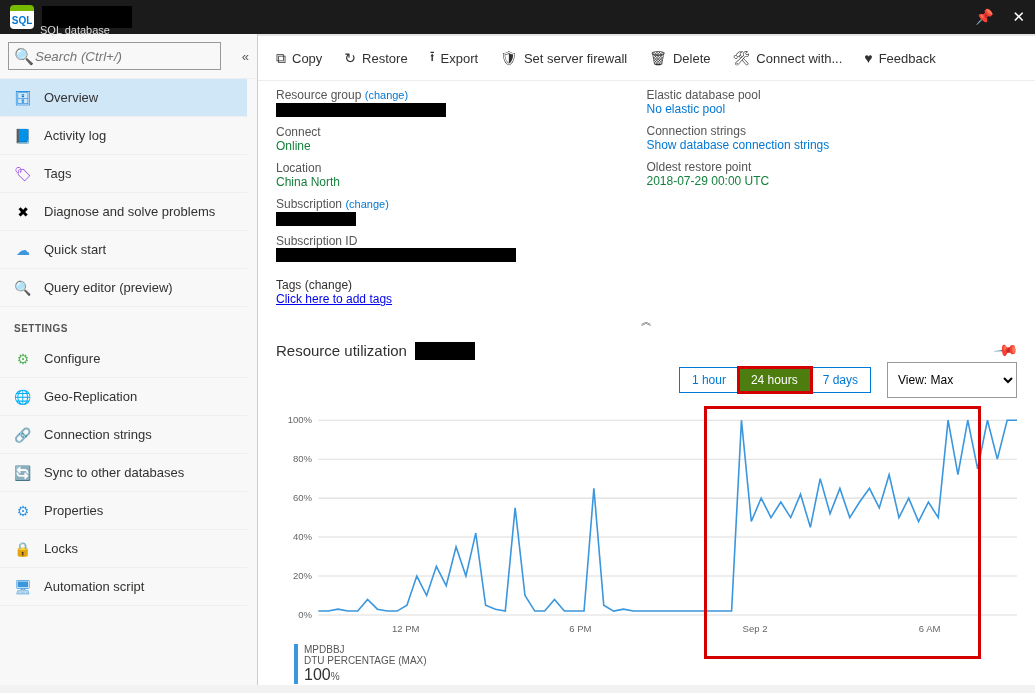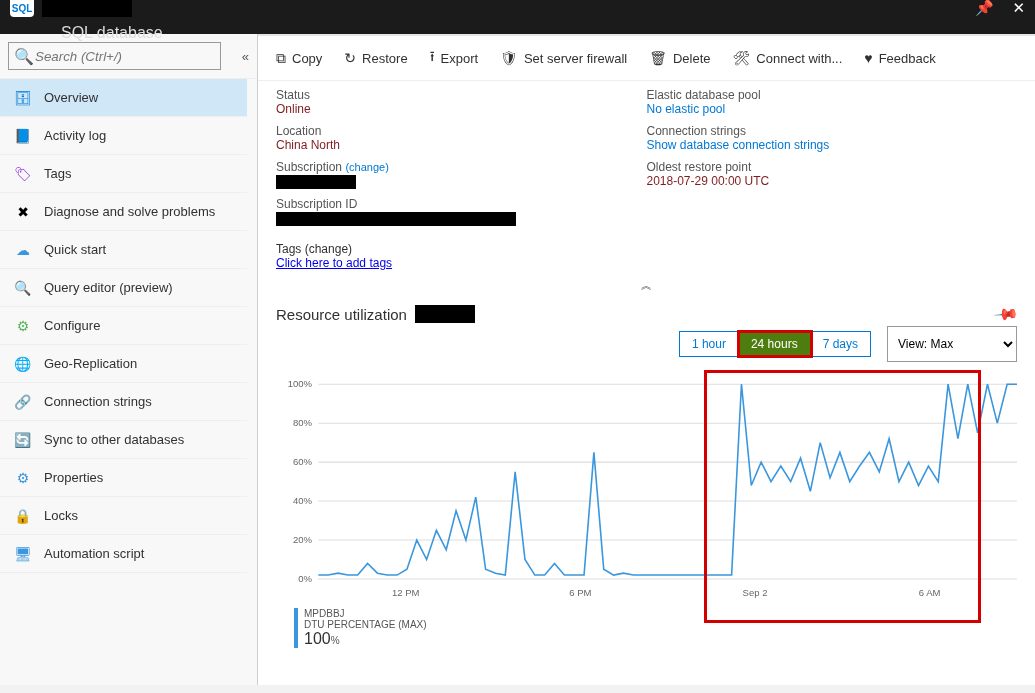--- a/index.html
+++ b/index.html
@@ -1,17 +1,17 @@
 <!DOCTYPE html>
 <html><head>
 <meta charset="utf-8">
 <style>
 * { box-sizing: border-box; margin: 0; padding: 0; font-family: "Segoe UI", Arial, sans-serif; }
 body { width: 1035px; height: 693px; overflow: hidden; background: #f2f2f2; color: #323130; }
-.topbar { height: 27px; background: #1b1b1b; color: #fff; display: flex; align-items: flex-end; padding: 17px 10px; }
+.topbar { height: 27px; background: #1b1b1b; color: #fff; display: flex; align-items: center; padding: 17px 10px; }
 .topbar .sql-logo { width: 24px; height: 24px; background: #fff; border-radius: 4px; display:flex; align-items:center; justify-content:center; font-size:10px; font-weight:bold; color:#0078d4; border-top:6px solid #76b900; }
 .topbar .redact-top { width: 90px; height: 22px; background:#000; margin-left:8px; }
 .topbar .spacer { flex:1; }
 .topbar .win-icons span { margin-left:14px; font-size:15px; cursor:pointer; color:#fff; }
 .main { display:flex; height: calc(100% - 42px); }
 .sidebar { width: 258px; background:#f8f8f8; border-right:1px solid #ccc; display:flex; flex-direction:column; }
 .sidebar-search { padding:8px; display:flex; align-items:center; }
 .sidebar-search input { flex:1; height:28px; border:1px solid #999; padding:0 6px 0 26px; color:#888; font-style:italic; background:transparent; }
 .sidebar-search .search-wrap { position:relative; flex:1; }
 .sidebar-search .search-wrap .mag { position:absolute; left:6px; top:5px; color:#666; }
@@ -24,21 +24,21 @@
 .nav-item .icon { width:18px; height:18px; margin-right:12px; display:flex; align-items:center; justify-content:center; font-size:14px; }
 .nav-section { font-size:10px; color:#555; font-weight:600; padding:16px 14px 6px; letter-spacing:.5px; }
 .content { flex:1; background:#fff; overflow-y:auto; border-top:2px solid #e5e5e5; position:relative; }
 .toolbar { display:flex; align-items:center; gap:22px; padding:10px 18px; border-bottom:1px solid #eee; font-size:13px; }
 .toolbar .tb-item { display:flex; align-items:center; gap:6px; cursor:pointer; color:#323130; }
 .toolbar .tb-item .ti { font-size:14px; color:#323130; }
 .details { display:flex; padding:4px 18px 6px; font-size:12px; }
 .details-col { flex:1; }
 .details-col .row { margin:3px 0 8px; }
 .details-col .label { color:#555; font-size:12px; }
-.details-col .value { color:#7f1d1d; font-size:12px;margin-top:24px; }
+.details-col .value { color:#15803d; font-size:12px;margin-top:24px; }
 .details-col a { color:#0078d4; text-decoration:none; }
 .details-col .change { color:#0078d4; font-size:11px; cursor:pointer; }
 .redact { display:inline-block; background:#000; vertical-align:middle; }
 .dotted { border:1px dotted #0078d4; padding:1px 2px; }
 .tags-row { padding:2px 18px 6px; font-size:12px; }
 .collapse-up { text-align:center; color:#555; font-size:11px; padding:2px; cursor:pointer; }
 .chart-section { padding:10px 18px; }
 .chart-header { display:flex; align-items:center; justify-content:space-between; }
 .chart-title { font-size:15px; color:#323130; display:flex; align-items:center; gap:8px; }
 .pin { font-size:16px; color:#000; cursor:pointer; transform:rotate(40deg); }
@@ -59,21 +59,21 @@
 
 <div class="topbar">
   <span class="sql-logo">SQL</span>
   <span class="redact-top"></span>
   <span class="spacer"></span>
   <span class="win-icons">
     <span>📌</span>
     <span>✕</span>
   </span>
 </div>
-<div style="position:absolute; left:61px; top:24px; font-size:16px; color:#ddd;">SQL database</div>
+<div style="position:absolute; left:40px; top:24px; font-size:11px; color:#ddd;">SQL database</div>
 
 <div class="main">
   <div class="sidebar">
     <div class="sidebar-search">
       <div class="search-wrap">
         <span class="mag">🔍</span>
         <input placeholder="Search (Ctrl+/)" style="">
       </div>
       <span class="collapse">«</span>
     </div>
@@ -95,20 +95,21 @@
           <span>Diagnose and solve problems</span>
         </div>
         <div class="nav-item">
           <span class="icon" style="color:#3a96dd">☁</span>
           <span>Quick start</span>
         </div>
         <div class="nav-item">
           <span class="icon" style="color:#59b359">🔍</span>
           <span>Query editor (preview)</span>
         </div>
+        <div class="nav-section">SETTINGS</div>
         <div class="nav-item">
           <span class="icon" style="color:#59b359">⚙</span>
           <span>Configure</span>
         </div>
         <div class="nav-item">
           <span class="icon" style="color:#59b359">🌐</span>
           <span>Geo-Replication</span>
         </div>
         <div class="nav-item">
           <span class="icon" style="color:#000">🔗</span>
@@ -160,21 +161,22 @@
           <span>Connect with...</span>
         </div>
       <div class="tb-item">
           <span class="ti">♥</span>
           <span>Feedback</span>
         </div>
     </div>
 
     <div class="details">
       <div class="details-col">
-        <div class="row"><span class="label">Status</span><br><span class="value">Online</span></div>
+        <div class="row"><span class="label">Resource group</span> <span class="change">(change)</span><br><span class="redact" style="width:170px;height:14px;"></span></div>
+        <div class="row"><span class="label">Connect</span><br><span class="value">Online</span></div>
         <div class="row"><span class="label">Location</span><br><span class="value">China North</span></div>
         <div class="row"><span class="label">Subscription</span> <span class="change">(change)</span><br><span class="redact" style="width:80px;height:14px;"></span></div>
         <div class="row"><span class="label">Subscription ID</span><br><span class="redact" style="width:240px;height:14px;"></span></div>
       </div>
       <div class="details-col">
         <div class="row"><span class="label">Elastic database pool</span><br><a href="#">No elastic pool</a></div>
         <div class="row"><span class="label">Connection strings</span><br><a href="#">Show database connection strings</a></div>
         <div class="row"><span class="label">Oldest restore point</span><br><span class="value">2018-07-29 00:00 UTC</span></div>
       </div>
     </div>

